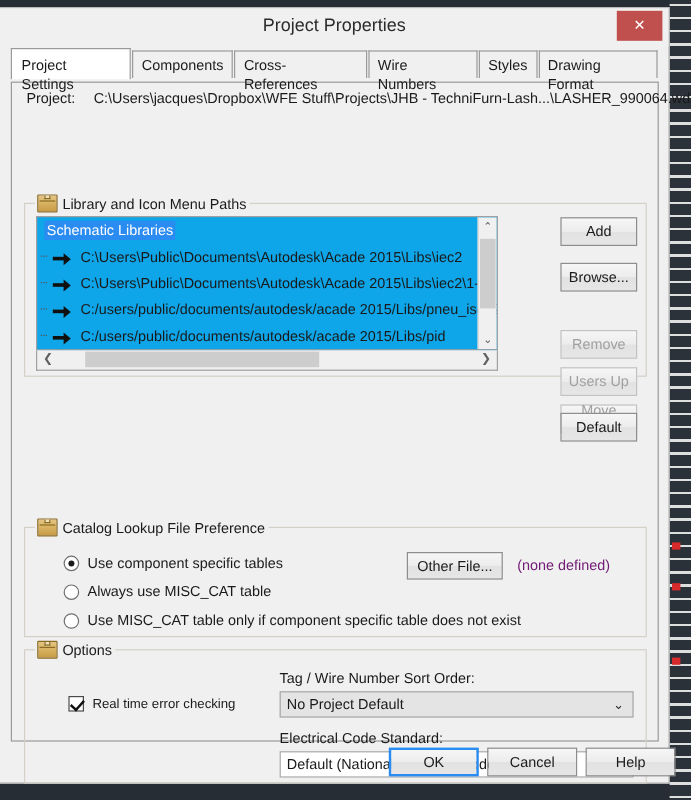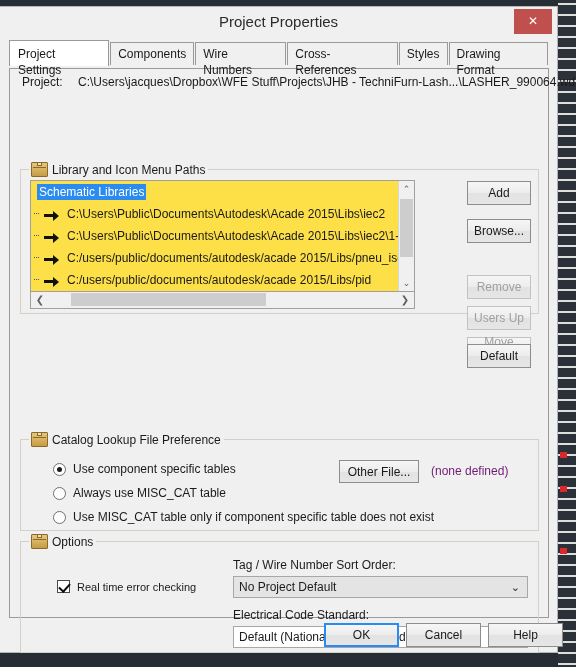--- a/index.html
+++ b/index.html
@@ -177,21 +177,21 @@
     border-top: none;
     box-sizing: border-box;
   }
 
   
   #lib-group { left: 10px; top: 100px; width: 519px; height: 145px; }
   #listbox {
     position: absolute;
     left: 9px; top: 10px;
     width: 385px; height: 112px;
-    background: #fde047;
+    background: #0ea5e9;
     border: 1px solid #a0a0a0;
     box-sizing: border-box;
     overflow: hidden;
   }
   .lb-row {
     height: 22px;
     line-height: 22px;
     font-size: 12px;
     color: #1a1a1a;
     white-space: nowrap;
@@ -426,22 +426,22 @@
   <div id="titlebar">
     <div id="dialog-title">Project Properties</div>
     <div id="close-button">✕</div>
   </div>
 
   <div id="tabpanel">
 
     <div id="tabstrip">
       <div class="tab active">Project Settings</div>
       <div class="tab">Components</div>
+      <div class="tab">Cross-References</div>
       <div class="tab">Wire Numbers</div>
-      <div class="tab">Cross-References</div>
       <div class="tab">Styles</div>
       <div class="tab">Drawing Format</div>
     </div>
 
     <div id="tabbody">
 
       <div id="project-row">
         <span id="project-label">Project:</span>
         <span>C:\Users\jacques\Dropbox\WFE Stuff\Projects\JHB - TechniFurn-Lash...\LASHER_990064.wdp</span>
       </div>

